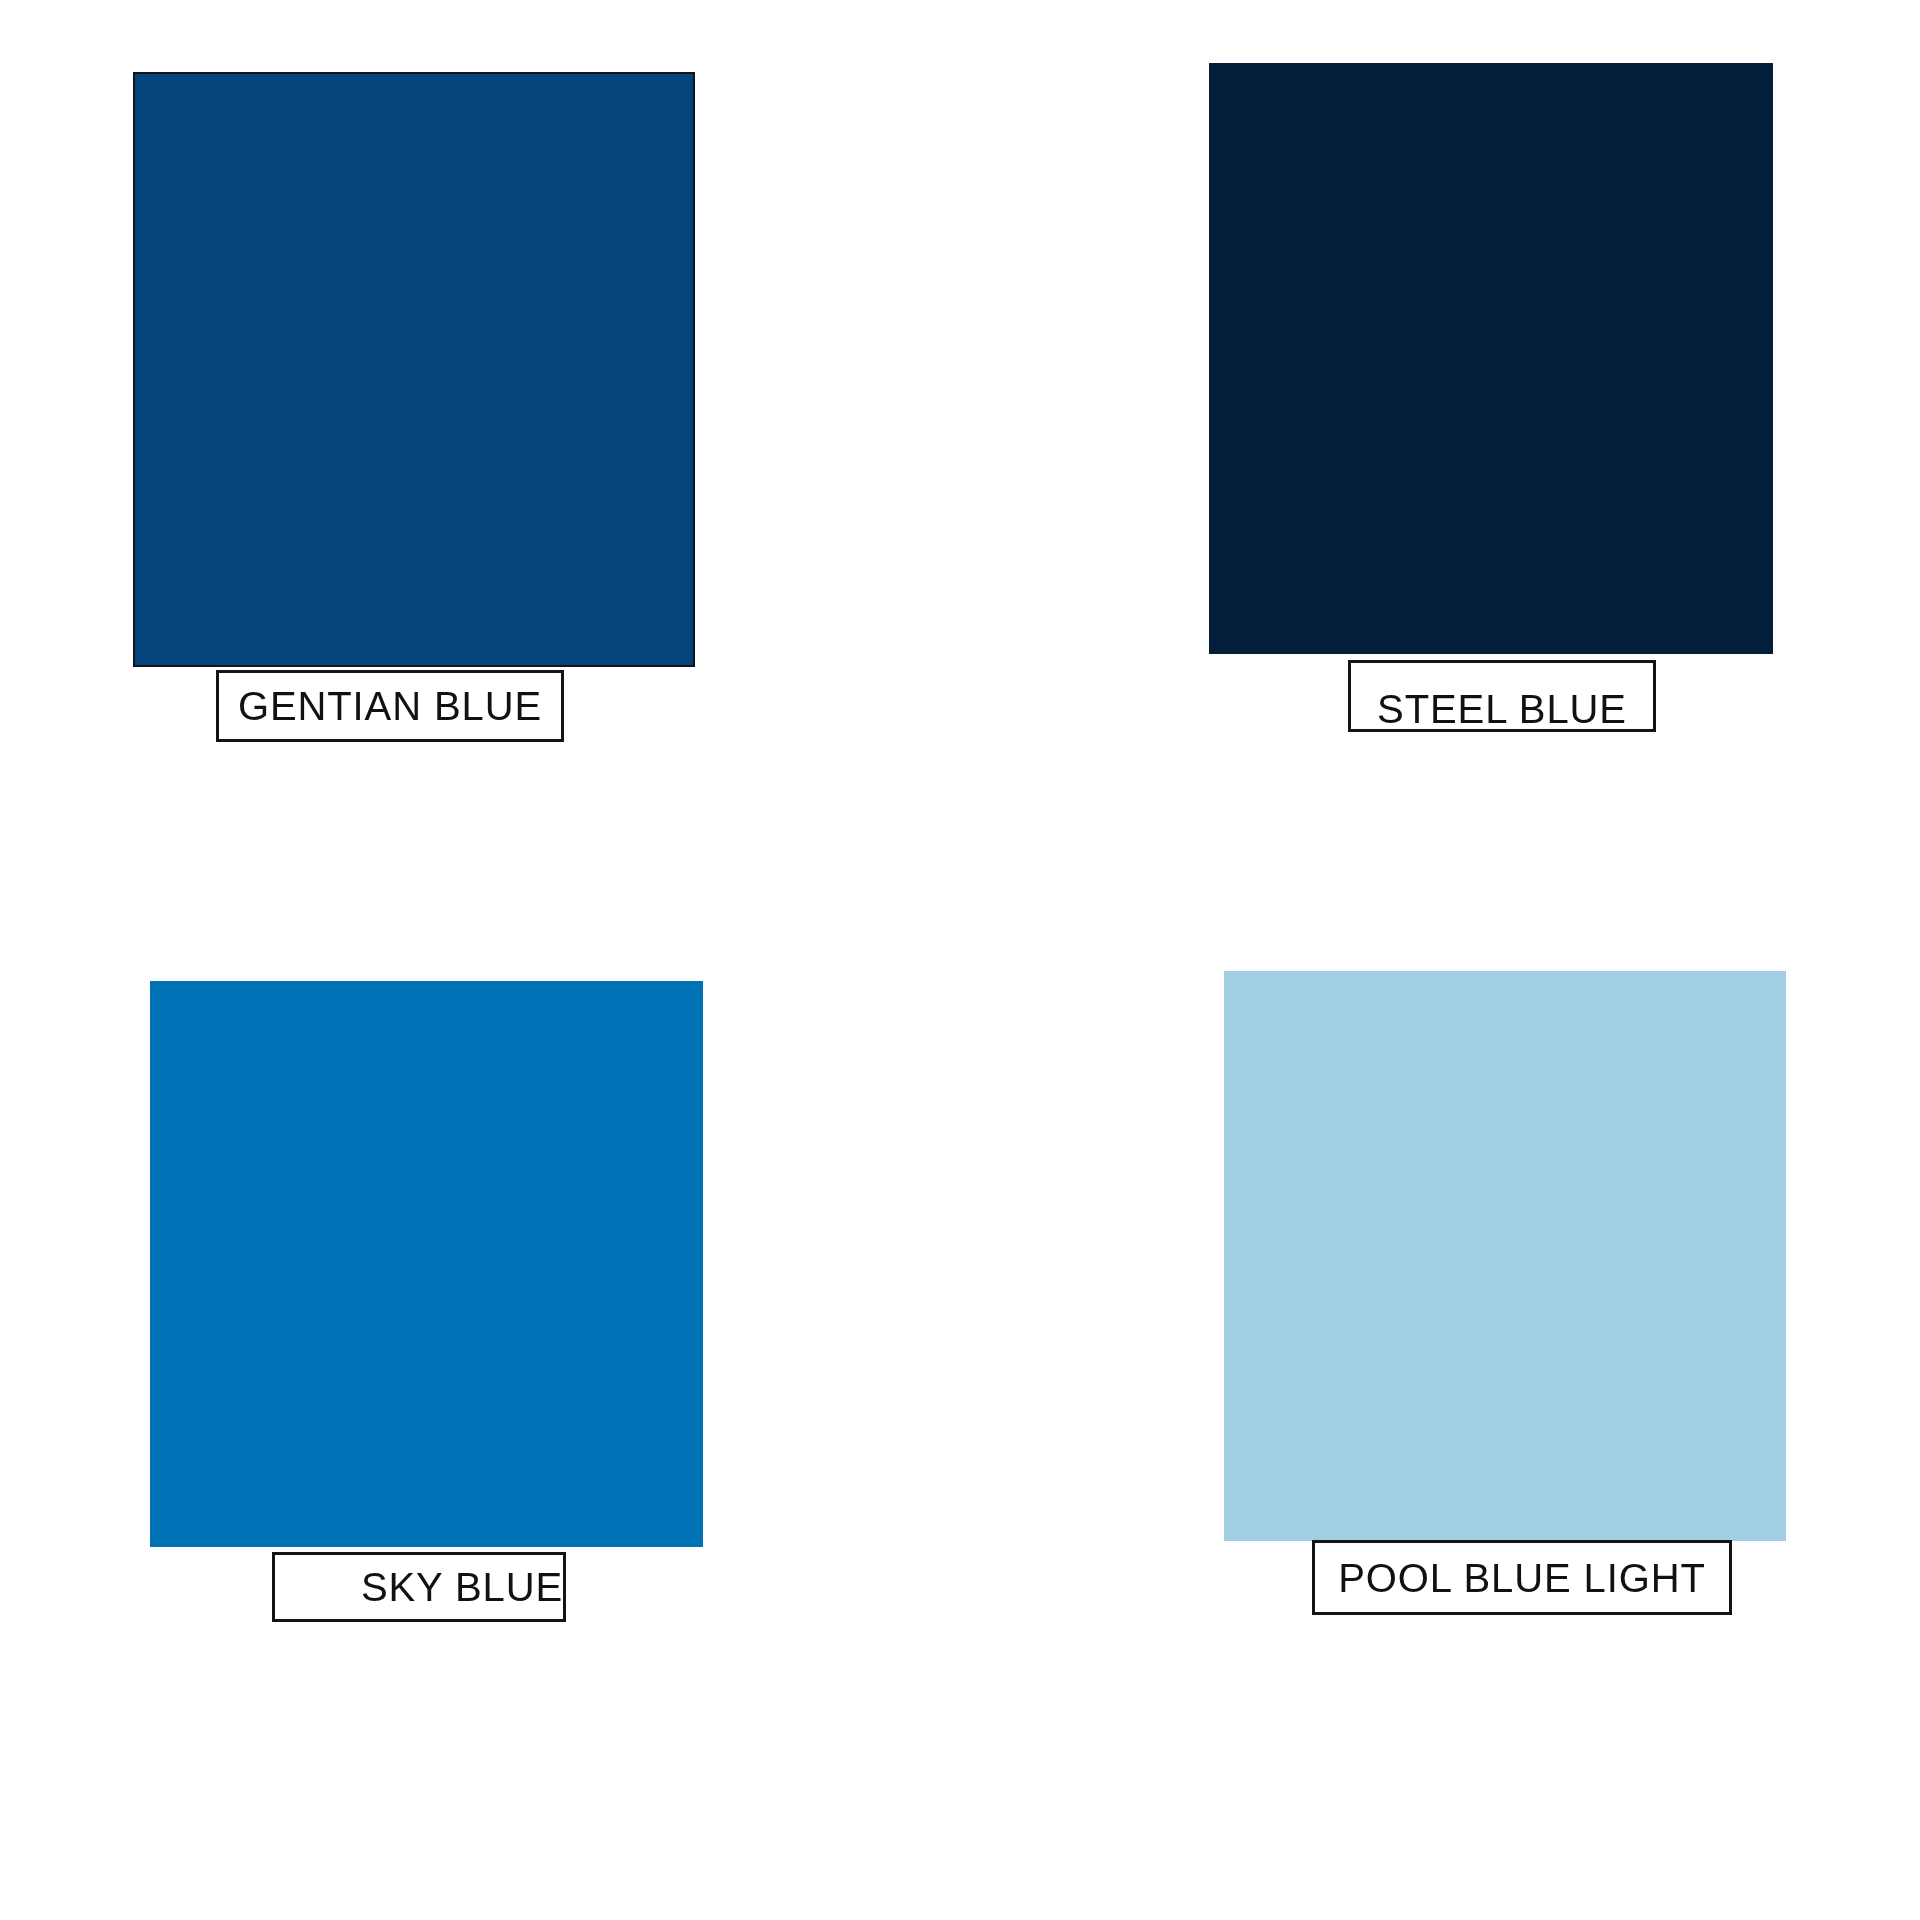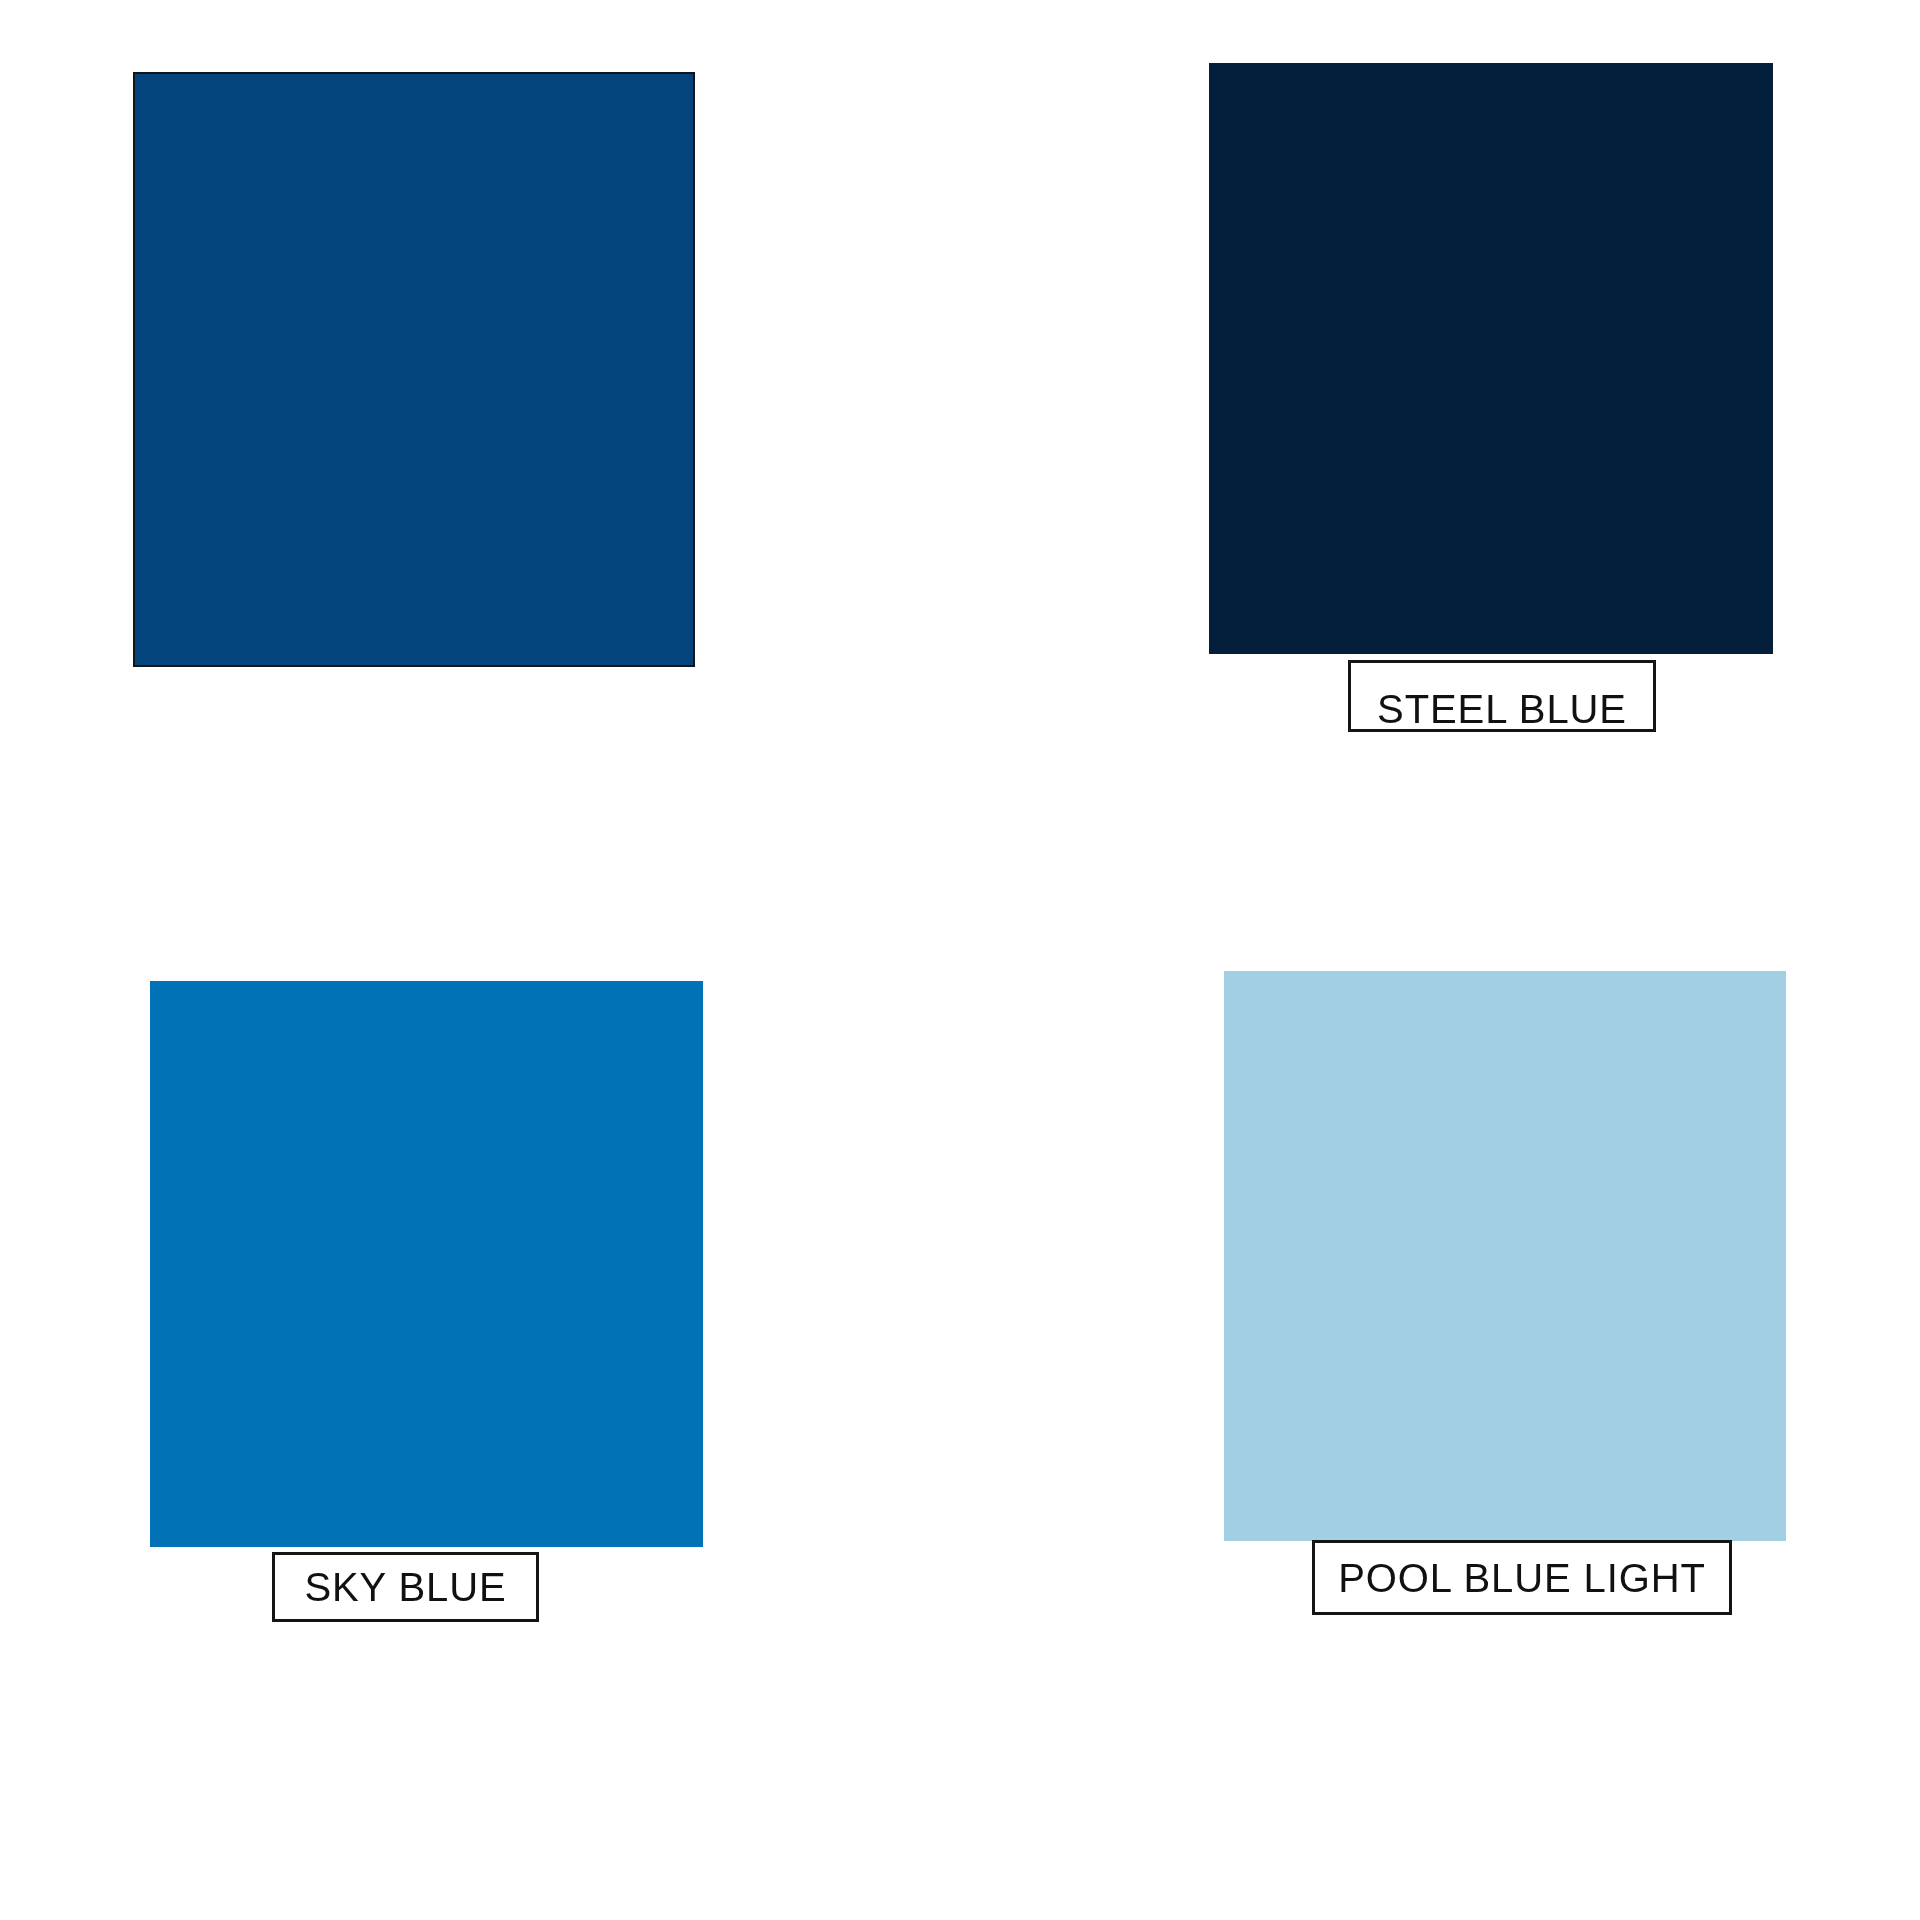--- a/index.html
+++ b/index.html
@@ -95,22 +95,23 @@
   .plate-steel {
     left: 1348px;
     top: 660px;
     width: 308px;
     height: 72px;
     align-items: flex-end;
   }
   .plate-sky {
     left: 272px;
     top: 1552px;
-    width: 267px;
+    width: 294px;
     height: 70px;
+    justify-content: flex-end;
   }
   .plate-pool {
     left: 1312px;
     top: 1540px;
     width: 420px;
     height: 75px;
   }
 
   
   #footer-note {
@@ -130,20 +131,23 @@
     transform: scaleX(0.93);
     transform-origin: left center;
   }
 </style>
 </head>
 <body>
 
 <div id="page" style="background-color: rgb(255, 255, 255);">
 
   <div class="swatch swatch-gentian" style="background-color: rgb(3, 68, 125);"></div>
+  <div class="plate plate-gentian">
+    <span class="plate-text">GENTIAN BLUE</span>
+  </div>
 
   <div class="swatch swatch-steel" style="background-color: rgb(2, 30, 59);"></div>
   <div class="plate plate-steel">
     <span class="plate-text">STEEL BLUE</span>
   </div>
 
   <div class="swatch swatch-sky" style="background-color: rgb(2, 114, 182);"></div>
   <div class="plate plate-sky">
     <span class="plate-text">SKY BLUE</span>
   </div>

